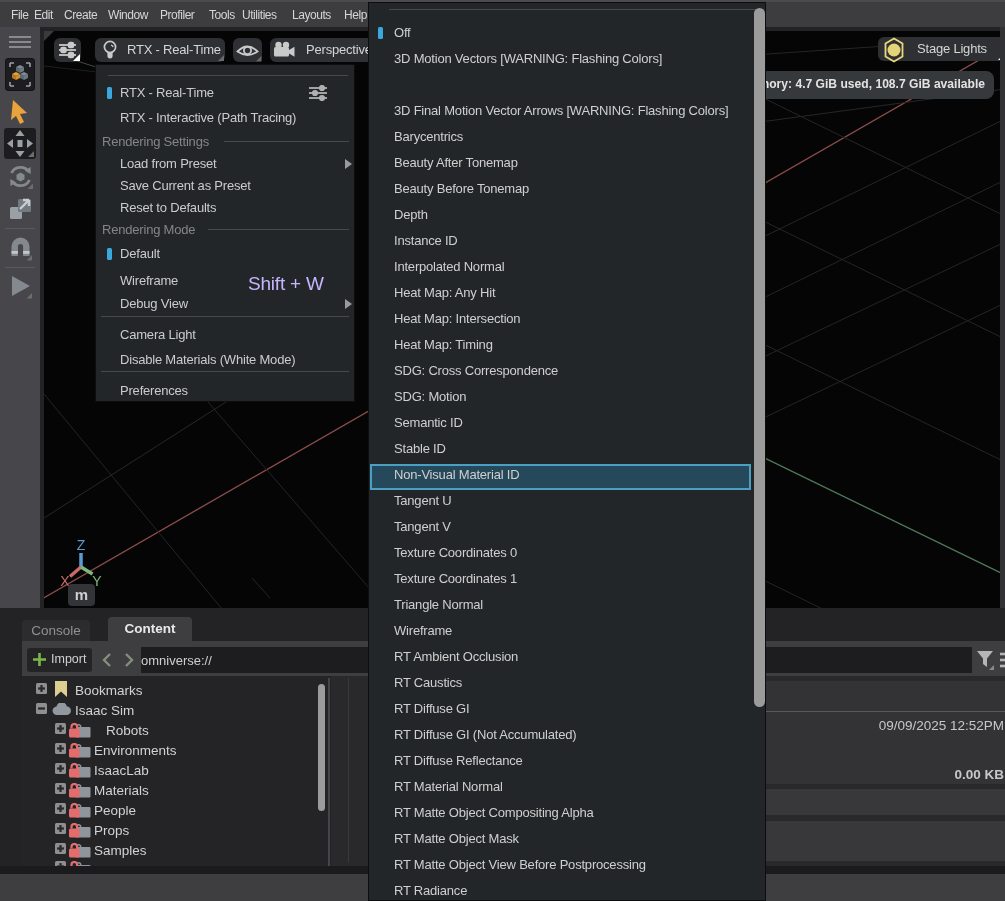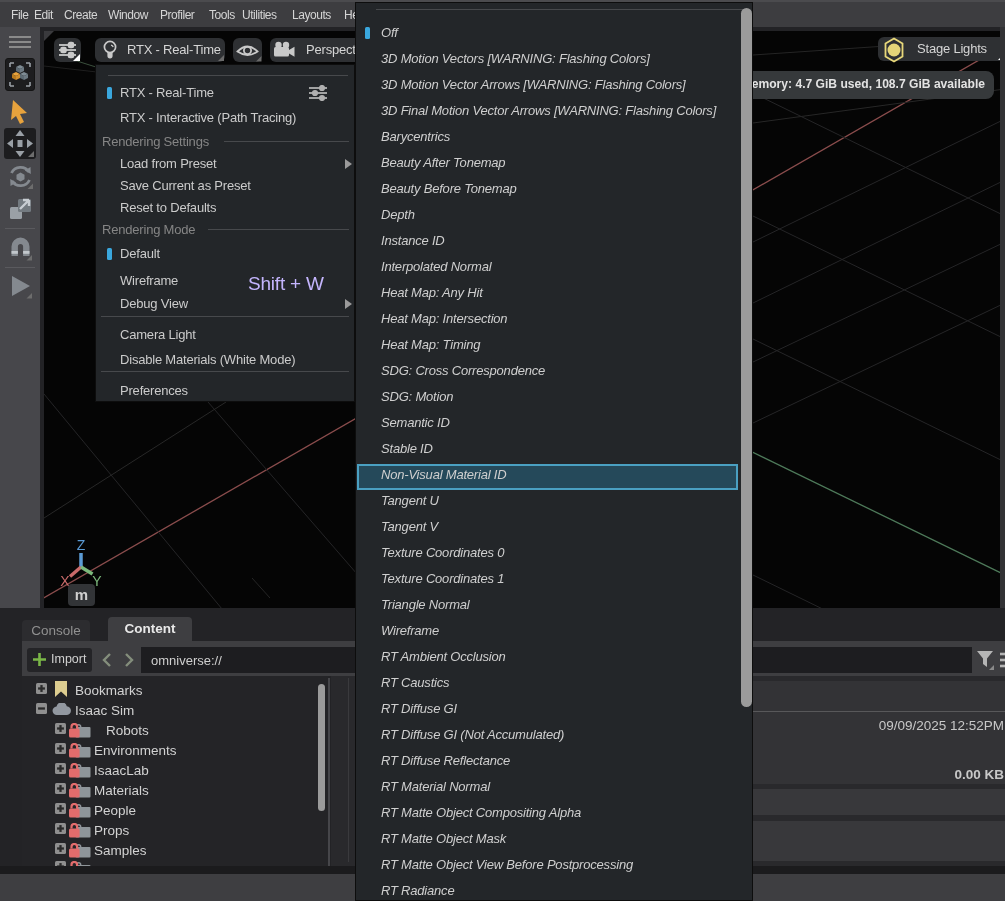--- a/index.html
+++ b/index.html
@@ -13,35 +13,35 @@
 #vpgridsvg { position:absolute; left:-44px; top:-31px; }
 .vpbtn { position:absolute; background:#2e3033; border-radius:6px; height:24px; top:7px; }
 .vpbtn .lbl { position:absolute; top:4px; font-size:13px; letter-spacing:-0.2px; color:#d5d5d5; }
 .wedge { position:absolute; right:1px; bottom:1px; width:0; height:0; border-style:solid; border-width:0 0 7px 7px; border-color:transparent transparent #ffffff transparent; }
 .wedge.grey { border-width:0 0 6px 6px; border-color:transparent transparent #6a6a6a transparent; }
 #membar { position:absolute; left:612px; top:40px; width:338px; height:28px; background:#36393b; border-radius:8px; }
 #membar div { position:absolute; right:9px; top:6px; font-size:12.1px; font-weight:600; color:#e3e3e3; }
 #mbox { position:absolute; left:24px; top:553px; width:27px; height:22px; background:#323437; border-radius:4px; color:#cfcfcf; font-size:15px; font-weight:700; text-align:center; line-height:21px; }
 .panel { background:#232629; border:1px solid #0d0d0d; }
 #menu { left:95px; top:64px; width:260px; height:338px; }
-#submenu { left:355px; top:2px; width:398px; height:899px;font-style:italic; }
+#submenu { left:368px; top:2px; width:398px; height:899px; }
 .mi { position:absolute; left:24px; font-size:13px; letter-spacing:-0.2px; color:#cbcbcb; white-space:nowrap; }
 .sec { position:absolute; left:6px; font-size:13px; letter-spacing:-0.2px; color:#858585; white-space:nowrap; }
 .sep { position:absolute; height:1px; background:#47494c; }
 .bluedot { position:absolute; width:5px; height:12px; background:#3aa7dd; border-radius:1.5px; }
 .arr { position:absolute; width:0; height:0; border-style:solid; border-width:5px 0 5px 7px; border-color:transparent transparent transparent #9a9a9a; }
 .smi { position:absolute; left:25px; font-size:13px; letter-spacing:-0.2px; color:#cfcfcf; white-space:nowrap; }
 #hilite { position:absolute; left:1px; top:461px; width:381px; height:26px; background:#25495a; border:2px solid #4aa0c2; }
 #sb-thumb { position:absolute; left:385px; top:5px; width:11px; height:699px; background:#9b9b9b; border-radius:5.5px; }
 #bottompanel { left:0; top:608px; width:1005px; height:293px; background:#232326;margin-left:22px; }
 #tab-console { position:absolute; left:0px; top:12px; width:68px; height:21px; background:#2c2c2f; color:#909090; font-size:13.5px; text-align:center; line-height:22px; border-radius:4px 4px 0 0; }
 #tab-content { position:absolute; left:86px; top:9px; width:84px; height:24px; background:#3e3e41; color:#e9e9e9; font-size:13.5px; font-weight:700; text-align:center; line-height:24px; border-radius:4px 4px 0 0; }
 #browserbar { position:absolute; left:0; top:33px; width:1005px; height:35px; background:#3e3e41; }
 #importbtn { position:absolute; left:5px; top:7px; width:65px; height:24px; background:#242427; border-radius:3px; color:#d0d0d0; font-size:12.5px; }
-#pathfield { position:absolute; left:119px; top:6px; width:831px; height:26px; background:#1d1d20; color:#cfcfcf; font-size:13px; line-height:27px; padding-left:10px; }
+#pathfield { position:absolute; left:119px; top:6px; width:831px; height:26px; background:#1d1d20; color:#cfcfcf; font-size:13px; line-height:27px; }
 #treepane { position:absolute; left:0; top:68px; width:306px; height:190px; background:#242427; overflow:hidden; }
 .trow { position:absolute; left:0; width:306px; height:20px; color:#d2d2d2; font-size:13.5px; }
 #rightpane { position:absolute; left:309px; top:68px; width:696px; height:190px; background:#29292c; overflow:hidden; }
 </style>
 </head>
 <body>
 <div id="menubar" class="abs">
 <span style="left:11px">File</span>
 <span style="left:34px">Edit</span>
 <span style="left:64px">Create</span>
@@ -417,21 +417,20 @@
 <div class="mi" style="top:287px">Disable Materials (White Mode)</div>
 <div class="sep" style="left:5px;top:306px;width:248px"></div>
 <div class="mi" style="top:318px">Preferences</div>
 </div>
 <div id="submenu" class="abs panel">
 <div class="sep" style="left:20px;top:6px;width:370px"></div>
 <div id="hilite"></div>
 <div class="smi" style="top:22px">Off</div>
 <div class="bluedot" style="left:9px;top:24px"></div>
 <div class="smi" style="top:48px">3D Motion Vectors [WARNING: Flashing Colors]</div>
-<div class="smi" style="top:74px">3D Motion Vector Arrows [WARNING: Flashing Colors]</div>
 <div class="smi" style="top:100px">3D Final Motion Vector Arrows [WARNING: Flashing Colors]</div>
 <div class="smi" style="top:126px">Barycentrics</div>
 <div class="smi" style="top:152px">Beauty After Tonemap</div>
 <div class="smi" style="top:178px">Beauty Before Tonemap</div>
 <div class="smi" style="top:204px">Depth</div>
 <div class="smi" style="top:230px">Instance ID</div>
 <div class="smi" style="top:256px">Interpolated Normal</div>
 <div class="smi" style="top:282px">Heat Map: Any Hit</div>
 <div class="smi" style="top:308px">Heat Map: Intersection</div>
 <div class="smi" style="top:334px">Heat Map: Timing</div>

